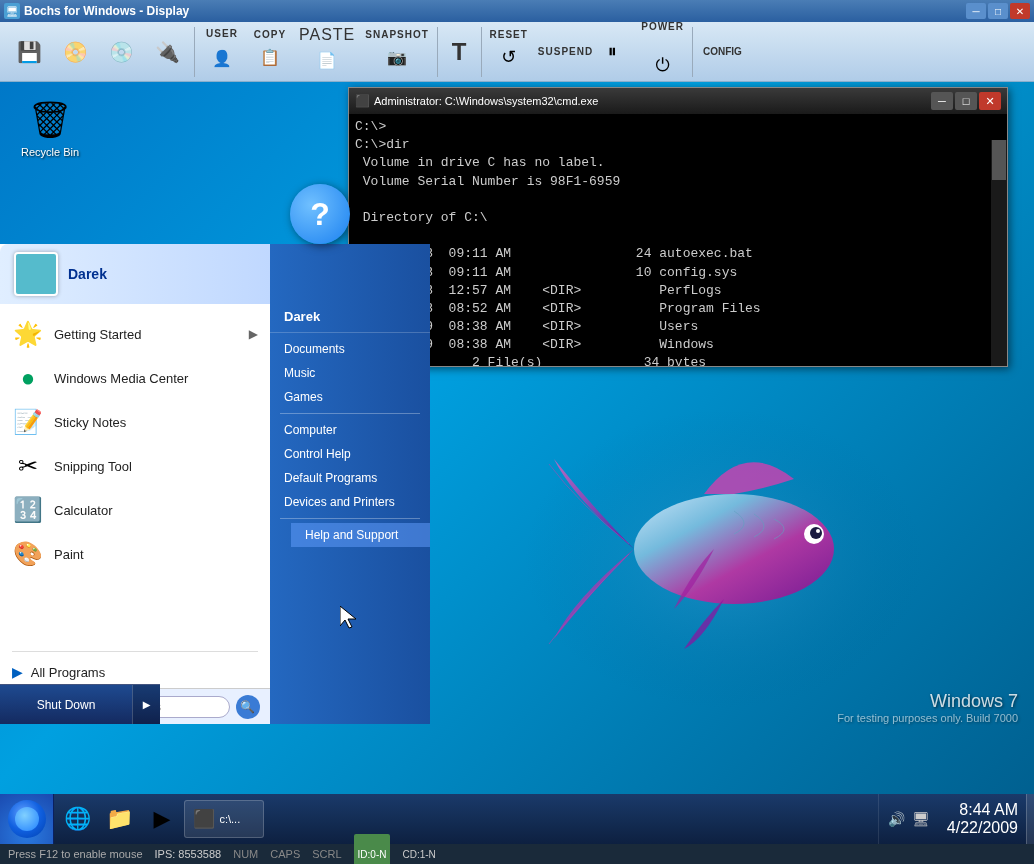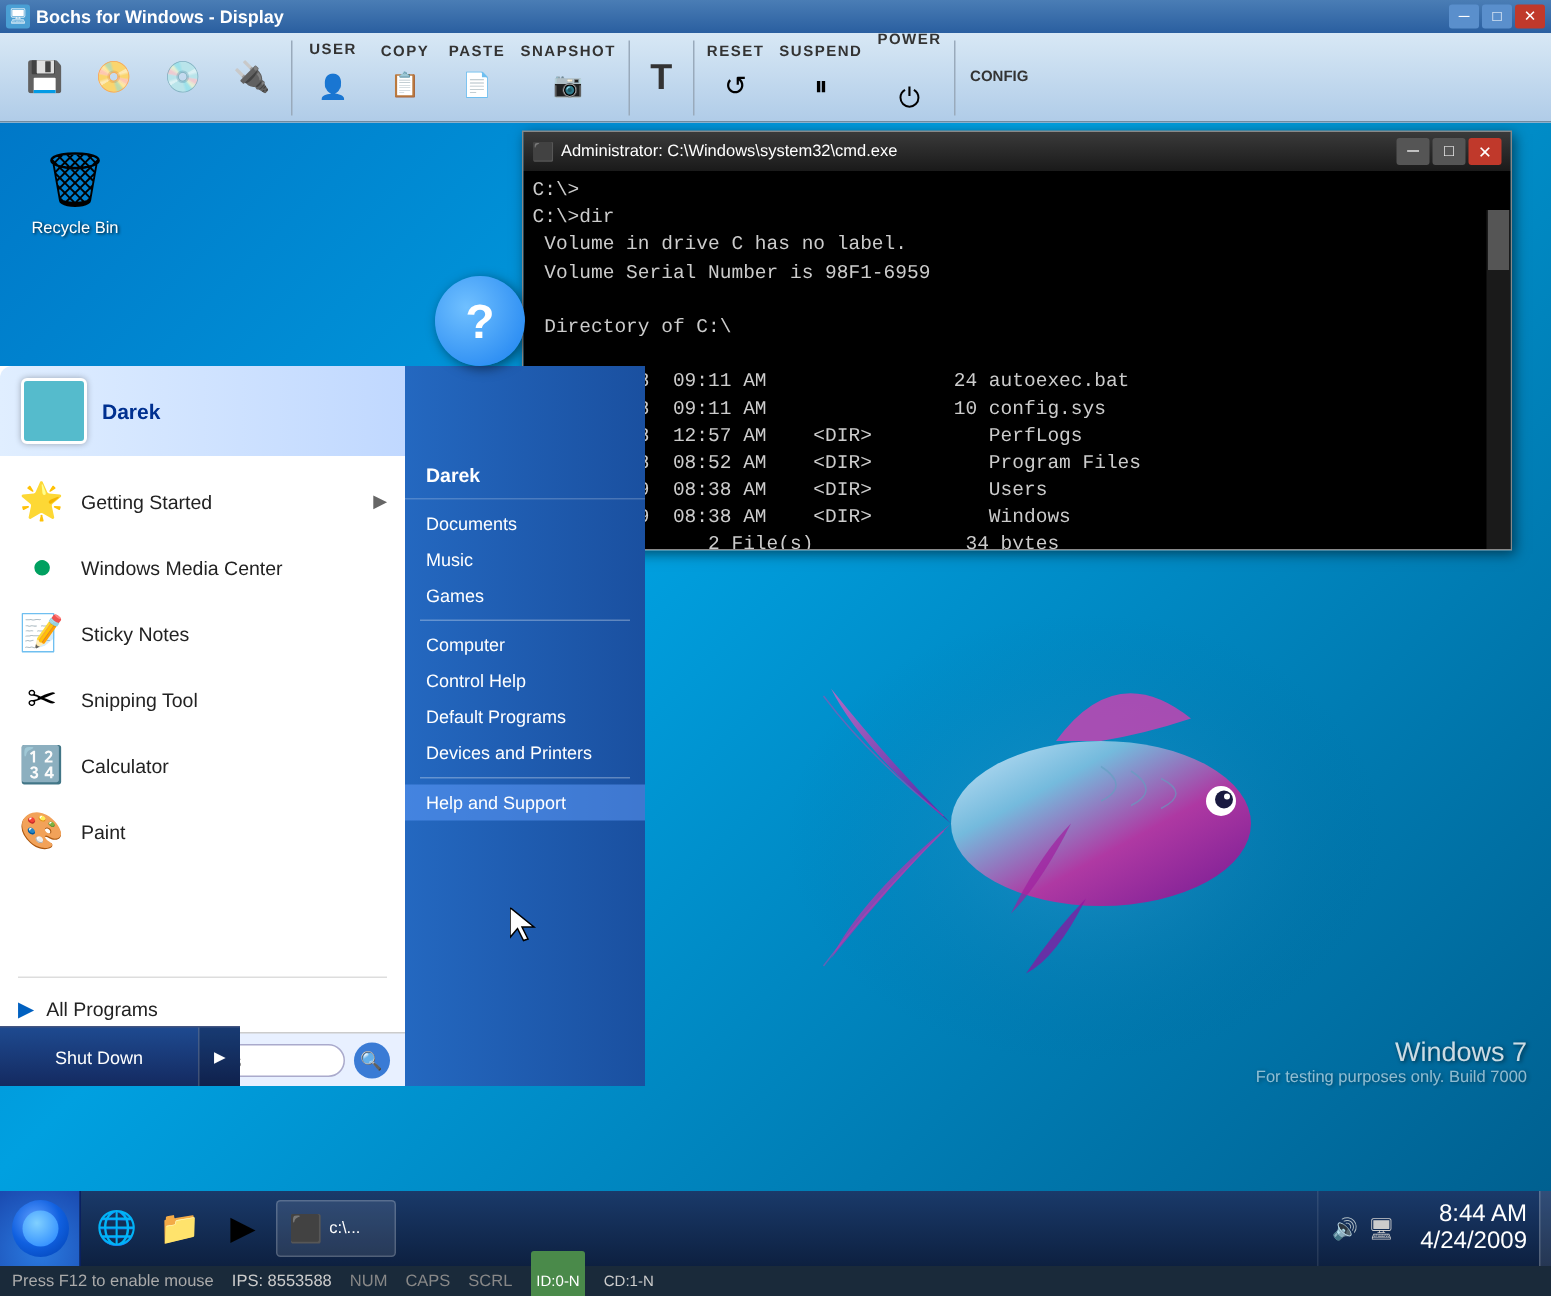--- a/index.html
+++ b/index.html
@@ -509,20 +509,21 @@
     }
     .user-name-label {
       font-size: 14px;
       font-weight: bold;
       color: #003090;
     }
 
     
     .highlighted {
       background: rgba(100, 160, 255, 0.5) !important;
+      margin-left: 21px;
     }
 
     #status-badge-id {
       background: #4a8a4a;
       color: white;
       padding: 15px 4px;
       border-radius: 2px;
       font-size: 10px;
     }
     #status-badge-cd {
@@ -565,21 +566,21 @@
       </div>
     </div>
   </div>
   <div style="display:flex;flex-direction:column;align-items:center;justify-content:flex-start;padding:2px 4px;">
     <span style="font-size:10px;font-weight:bold;color:#333;letter-spacing:1px;">COPY</span>
     <div class="toolbar-group" style="padding:1px 3px;">
       <div class="tb-icon" style="font-size:16px;">📋</div>
     </div>
   </div>
   <div style="display:flex;flex-direction:column;align-items:center;justify-content:flex-start;padding:2px 4px;">
-    <span style="font-size:10px;font-weight:bold;color:#333;letter-spacing:1px;">PASTE</span>
+    <span style="font-size:16px;font-weight:normal;color:#333;letter-spacing:1px;">PASTE</span>
     <div class="toolbar-group" style="padding:1px 3px;">
       <div class="tb-icon" style="font-size:16px;">📄</div>
     </div>
   </div>
   <div style="display:flex;flex-direction:column;align-items:center;justify-content:flex-start;padding:2px 4px;">
     <span style="font-size:10px;font-weight:bold;color:#333;letter-spacing:1px;">SNAPSHOT</span>
     <div class="toolbar-group" style="padding:1px 3px;">
       <div class="tb-icon" style="font-size:16px;">📷</div>
     </div>
   </div>
@@ -587,21 +588,21 @@
   <div style="display:flex;flex-direction:column;align-items:center;justify-content:flex-start;padding:2px 10px;">
     <div style="font-size:24px;font-weight:bold;color:#333;">T</div>
   </div>
   <div class="toolbar-sep"></div>
   <div style="display:flex;flex-direction:column;align-items:center;justify-content:flex-start;padding:2px 4px;">
     <span style="font-size:10px;font-weight:bold;color:#333;letter-spacing:1px;">RESET</span>
     <div class="toolbar-group" style="padding:1px 3px;">
       <div class="tb-icon" style="font-size:18px;">↺</div>
     </div>
   </div>
-  <div style="display:flex;flex-direction:column;align-items:center;justify-content:flex-end;padding:2px 4px;">
+  <div style="display:flex;flex-direction:row;align-items:center;justify-content:flex-end;padding:2px 4px;">
     <span style="font-size:10px;font-weight:bold;color:#333;letter-spacing:1px;">SUSPEND</span>
     <div class="toolbar-group" style="padding:1px 3px;">
       <div class="tb-icon" style="font-size:18px;">⏸</div>
     </div>
   </div>
   <div style="display:flex;flex-direction:column;align-items:center;justify-content:flex-start;padding:2px 4px;gap:16px;">
     <span style="font-size:10px;font-weight:bold;color:#333;letter-spacing:1px;">POWER</span>
     <div class="toolbar-group" style="padding:1px 3px;">
       <div class="tb-icon" style="font-size:18px;">⏻</div>
     </div>
@@ -817,21 +818,21 @@
       <span class="cmd-t-icon">⬛</span>
       <span class="cmd-t-label">c:\...</span>
     </div>
   </div>
   <div id="tray-area">
     <div class="tray-icon">🔊</div>
     <div class="tray-icon">🖥</div>
   </div>
   <div id="clock-area">
     <span>8:44 AM</span>
-    <span>4/24/2009</span>
+    <span>4/22/2009</span>
   </div>
   <div id="taskbar-show-desktop"></div>
 </div>
 
 <div id="status-bar" style="bottom:0;top:auto;z-index:200;">
   <span style="color:#aaa;font-size:11px;">Press F12 to enable mouse</span>
   <span style="color:#ccc;">IPS: 8553588</span>
   <span style="color:#888;">NUM</span>
   <span style="color:#888;">CAPS</span>
   <span style="color:#888;">SCRL</span>

